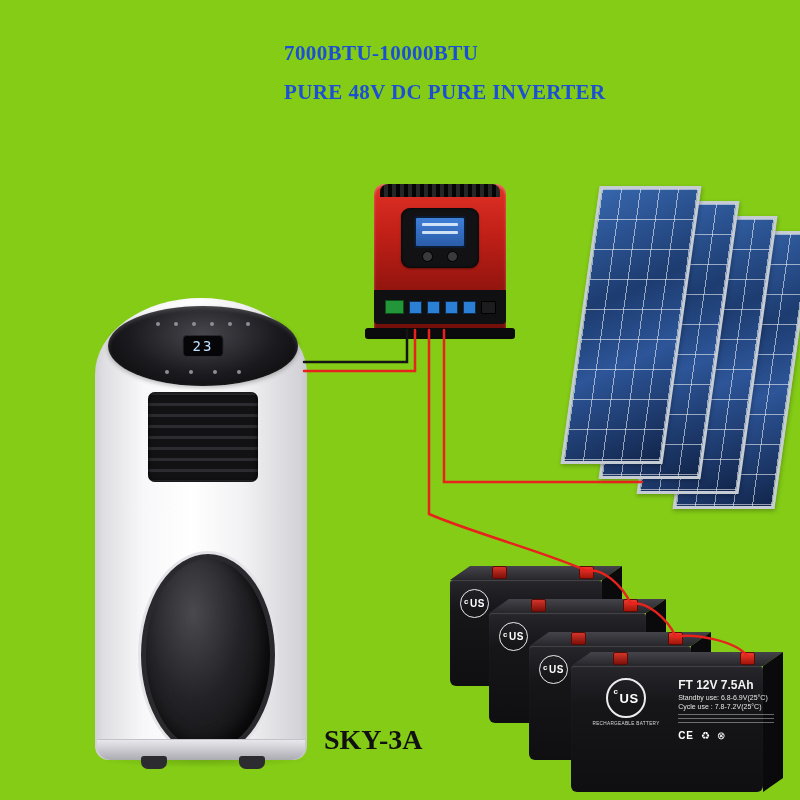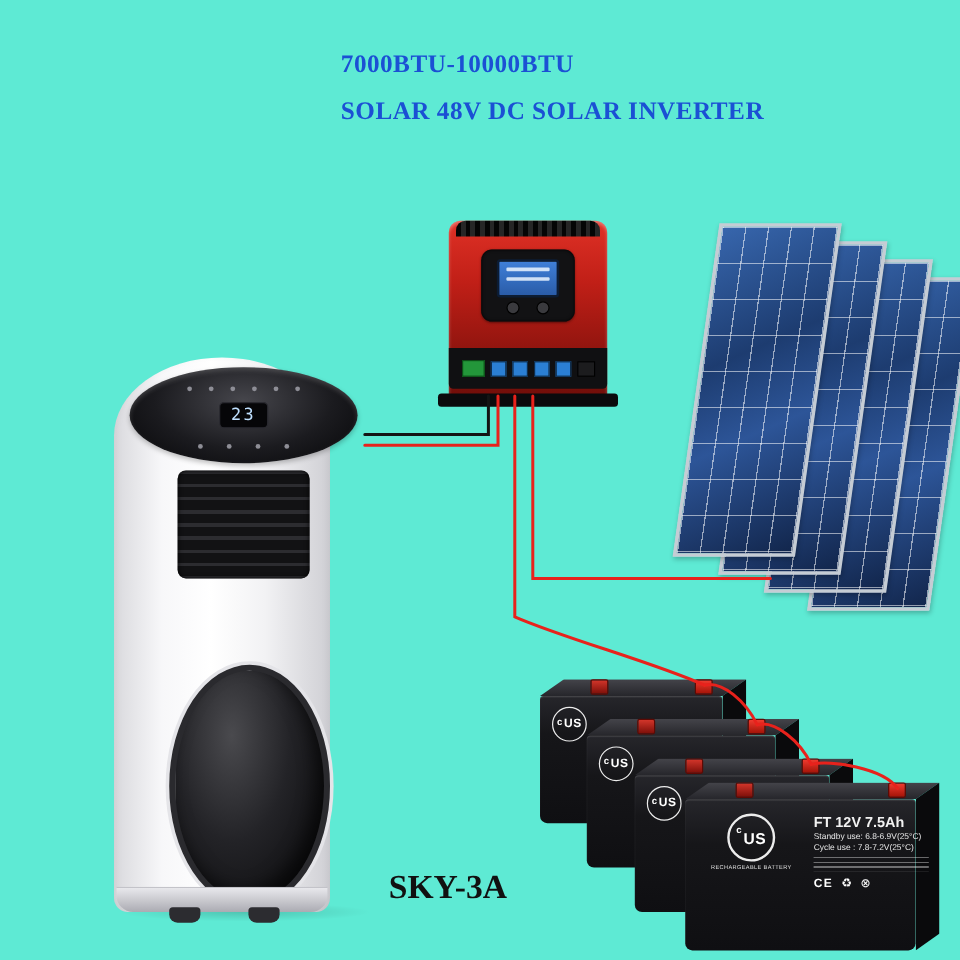--- a/index.html
+++ b/index.html
@@ -1,28 +1,28 @@
 <!DOCTYPE html>
 <html><head>
 <meta charset="utf-8">
 <style>
   html,body{margin:0;padding:0;}
   body{font-family:"Liberation Sans",sans-serif;background:#ffffff;}
-  .canvas{position:relative;width:800px;height:800px;background:#5eead4;overflow:hidden;text-decoration:underline;}
+  .canvas{position:relative;width:800px;height:800px;background:#84cc16;overflow:hidden;text-decoration:underline;}
 
   
   .title{position:absolute;left:284px;top:34px;color:#1b50d4;
          font-family:"Liberation Serif",serif;font-weight:700;font-size:21px;
          line-height:39px;letter-spacing:.4px;z-index:5;}
 
   .model-label{position:absolute;left:324px;top:724px;color:#111;
          font-family:"Liberation Serif",serif;font-weight:700;font-size:28px;z-index:5;}
 
   
-  .ac{position:absolute;left:95px;top:298px;width:180px;height:462px;z-index:10;}
+  .ac{position:absolute;left:95px;top:298px;width:212px;height:462px;z-index:10;}
   .ac-body{position:absolute;inset:0;
       background:linear-gradient(90deg,#d9d9dd 0%,#f7f7f9 22%,#ffffff 45%,#f2f2f4 70%,#cfcfd4 100%);
       border-radius:108px 108px 14px 14px / 78px 78px 14px 14px;
       box-shadow:inset 0 -4px 8px rgba(0,0,0,.08);}
   .ac-panel{position:absolute;left:13px;top:8px;width:190px;height:80px;border-radius:50%;
       background:radial-gradient(ellipse at 50% 35%,#46464c 0%,#1b1b1f 55%,#050507 100%);
       box-shadow:inset 0 2px 4px rgba(255,255,255,.18), 0 2px 4px rgba(0,0,0,.25);}
   .ac-dots{position:absolute;left:0;right:0;display:flex;justify-content:center;gap:14px;}
   .ac-dots.row1{top:16px;}
   .ac-dots.row2{bottom:12px;gap:20px;}
@@ -112,21 +112,21 @@
   
   .wires{position:absolute;left:0;top:0;z-index:40;pointer-events:none;}
 </style>
 </head>
 <body>
 
 <div class="canvas">
 
   <div class="title">
     <div>7000BTU-10000BTU</div>
-    <div>SOLAR 48V DC SOLAR INVERTER</div>
+    <div>PURE 48V DC PURE INVERTER</div>
   </div>
 
   <div class="ac-shadow"></div>
   <div class="ac">
     <div class="ac-body"></div>
     <div class="ac-panel">
       <div class="ac-dots row1">
         <span></span>
           <span></span>
           <span></span>

